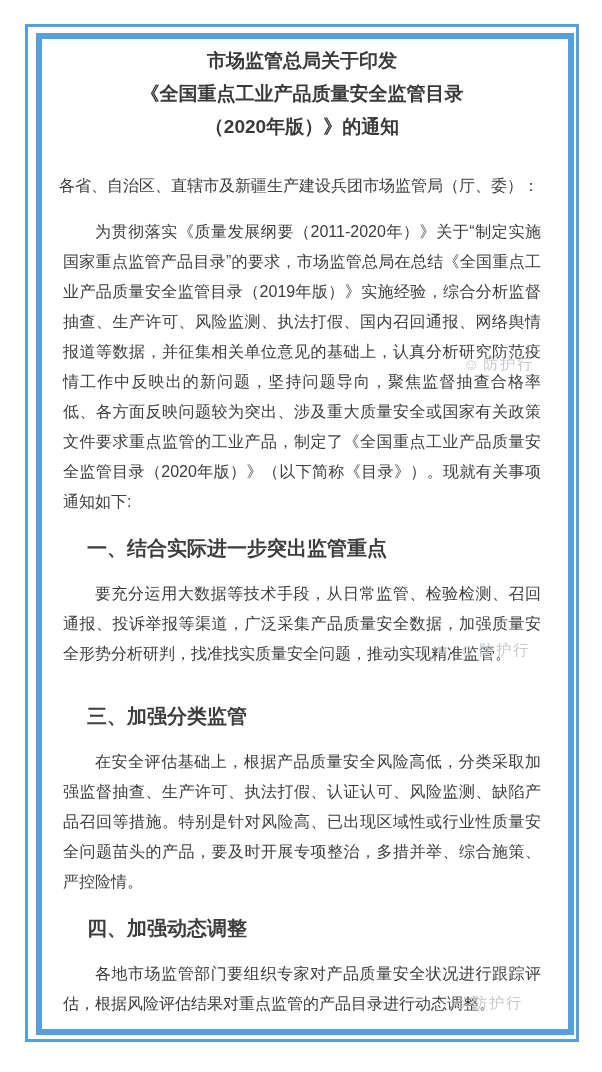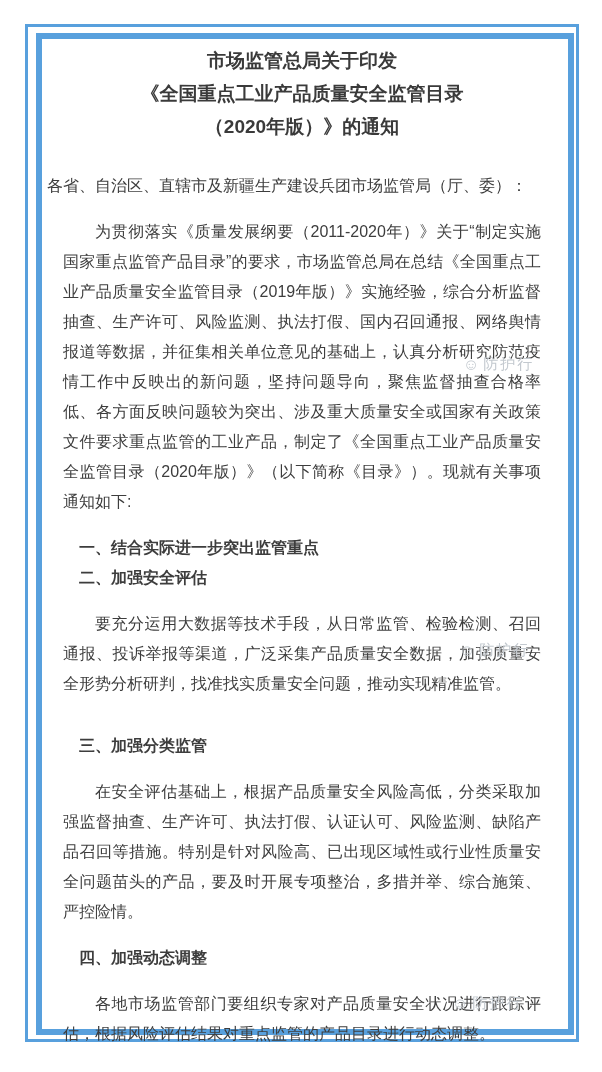--- a/index.html
+++ b/index.html
@@ -35,27 +35,27 @@
     color: var(--text-dark);
     font-size: 16px; line-height: 30px;
   }
   .title {
     margin: 0 0 28px 0;
     font-size: 19px; line-height: 33px;
     font-weight: bold; text-align: center;
     color: #3a3a3a;
   }
   .title .tline { display: block; }
-  .salutation { margin: 0; text-align: justify; }
+  .salutation { margin: 12px; text-align: justify; }
   .para {
     margin: 16px; text-indent: 2em;
     text-align: justify;
   }
   .heading {
-    margin: 0; font-size: 16px; line-height: 30px;
+    margin: 0; font-size: 20px; line-height: 30px;
     font-weight: bold; text-indent: 2em;
   }
   .gap-top { margin-top: 32px; }
 
   .wm {
     position: absolute;
     display: flex; align-items: center; gap: 4px;
     color: var(--watermark-gray);
     font-size: 15px; letter-spacing: 2px;
     white-space: nowrap;
@@ -83,21 +83,20 @@
       <span class="tline">《全国重点工业产品质量安全监管目录</span>
       <span class="tline">（2020年版）》的通知</span>
     </h1>
 
     <p class="salutation">各省、自治区、直辖市及新疆生产建设兵团市场监管局（厅、委）：</p>
 
     <p class="para">为贯彻落实《质量发展纲要（2011-2020年）》关于“制定实施国家重点监管产品目录”的要求，市场监管总局在总结《全国重点工业产品质量安全监管目录（2019年版）》实施经验，综合分析监督抽查、生产许可、风险监测、执法打假、国内召回通报、网络舆情报道等数据，并征集相关单位意见的基础上，认真分析研究防范疫情工作中反映出的新问题，坚持问题导向，聚焦监督抽查合格率低、各方面反映问题较为突出、涉及重大质量安全或国家有关政策文件要求重点监管的工业产品，制定了《全国重点工业产品质量安全监管目录（2020年版）》（以下简称《目录》）。现就有关事项通知如下:</p>
 
     <h2 class="heading">一、结合实际进一步突出监管重点</h2>
 
-    <h2 class="heading">二、加强安全评估</h2>
     <p class="para">要充分运用大数据等技术手段，从日常监管、检验检测、召回通报、投诉举报等渠道，广泛采集产品质量安全数据，加强质量安全形势分析研判，找准找实质量安全问题，推动实现精准监管。</p>
 
     <h2 class="heading gap-top">三、加强分类监管</h2>
     <p class="para">在安全评估基础上，根据产品质量安全风险高低，分类采取加强监督抽查、生产许可、执法打假、认证认可、风险监测、缺陷产品召回等措施。特别是针对风险高、已出现区域性或行业性质量安全问题苗头的产品，要及时开展专项整治，多措并举、综合施策、严控险情。</p>
 
     <h2 class="heading">四、加强动态调整</h2>
     <p class="para">各地市场监管部门要组织专家对产品质量安全状况进行跟踪评估，根据风险评估结果对重点监管的产品目录进行动态调整。</p>
 
   </div>
 

